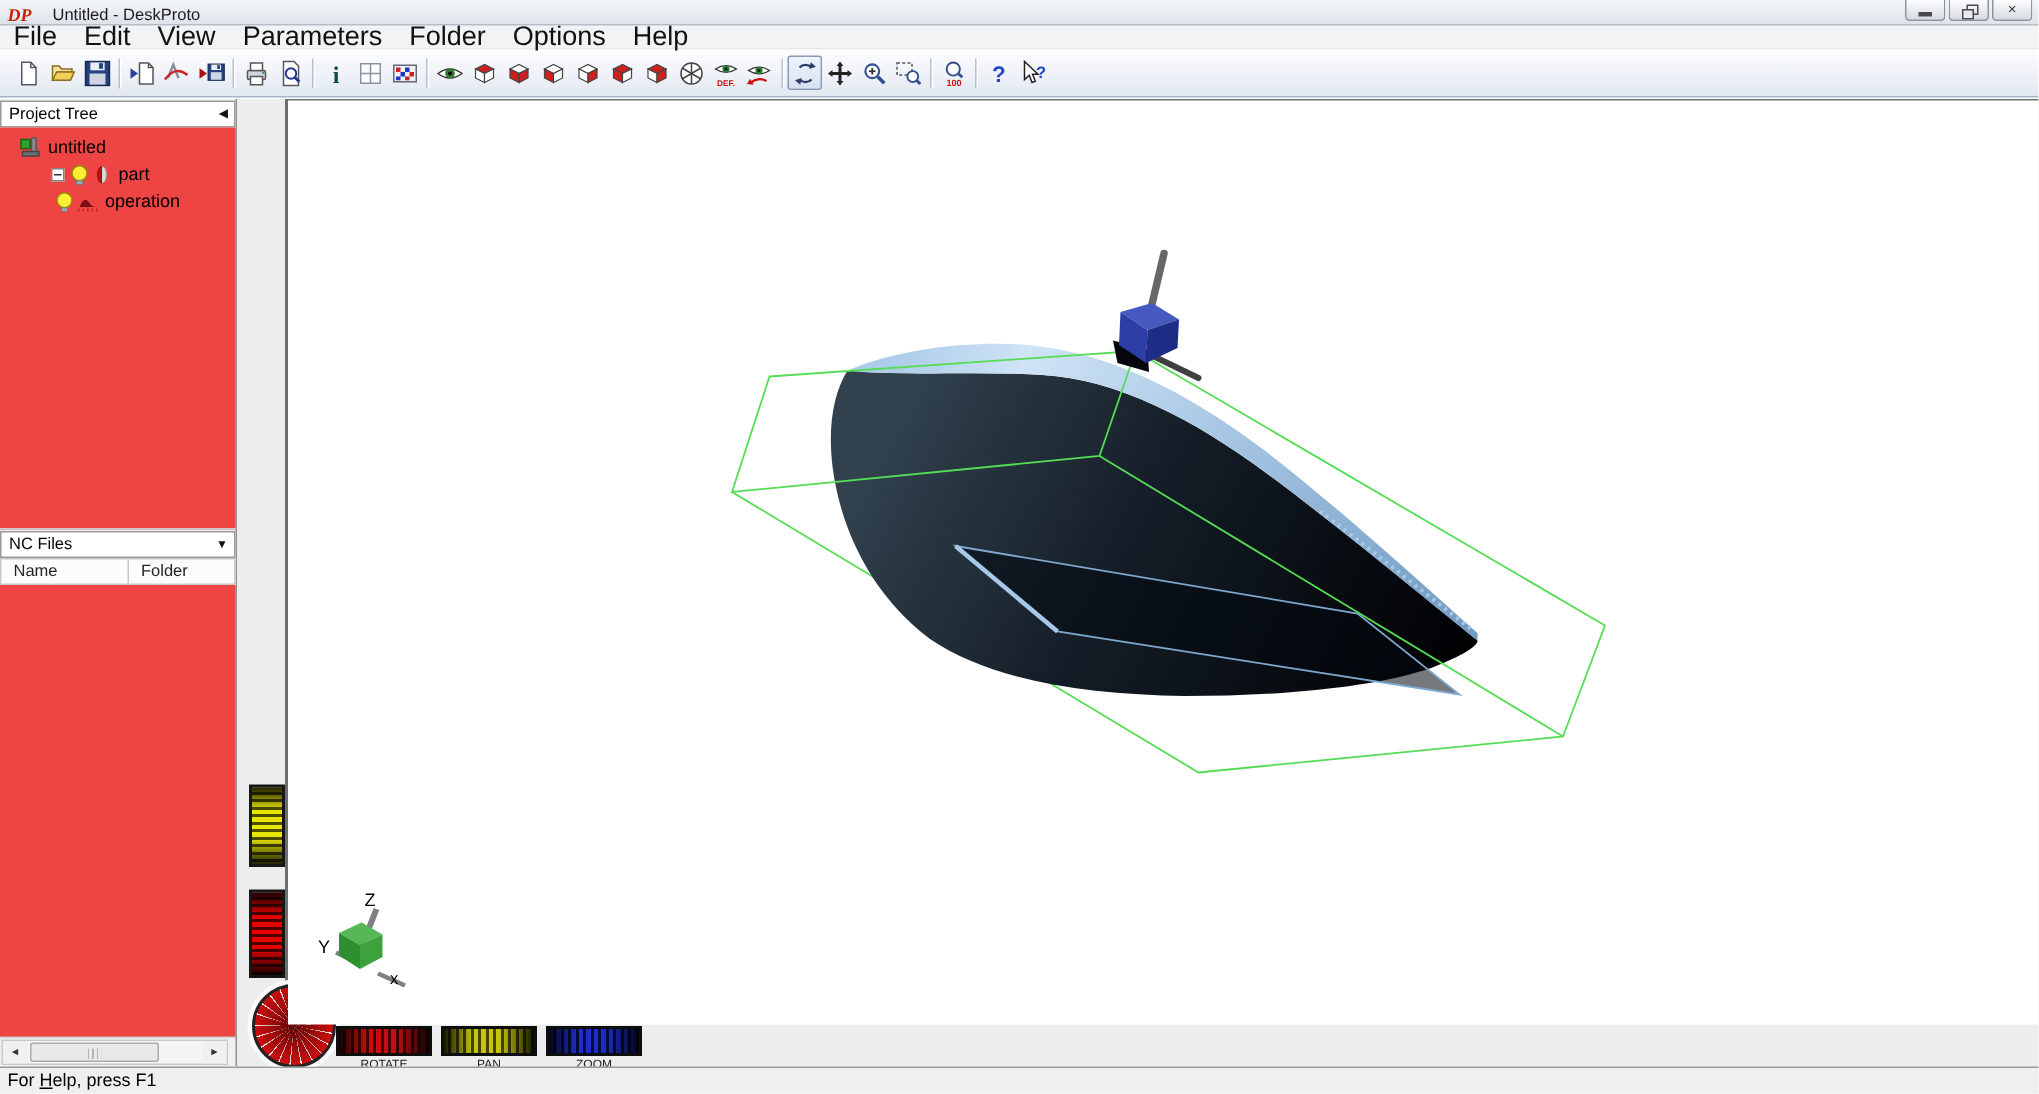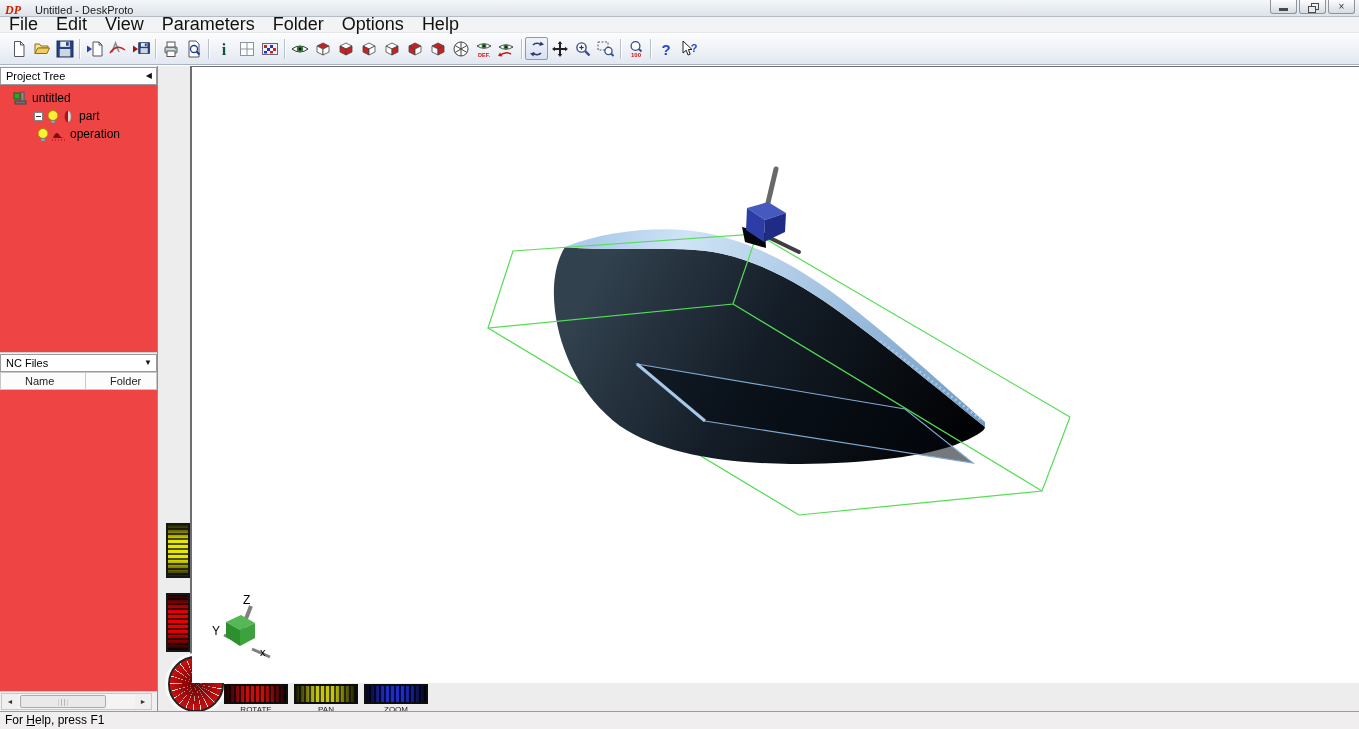--- a/index.html
+++ b/index.html
@@ -37,21 +37,21 @@
     font-size:11px;color:#000;display:flex;align-items:center;padding:0 4px 0 5px;}
   .phead .tri{margin-left:auto;font-size:8px;color:#111;line-height:1;}
   .pbody{position:absolute;left:0;width:157px;background:#ef4444;border-bottom:1px solid #cfcfcf;}
   .trow{height:18px;display:flex;align-items:center;font-size:12px;color:#000;white-space:nowrap;}
   .trow svg{flex:none;}
   .tlabel{margin-left:4px;}
   .expander{flex:none;width:9px;height:9px;border:1px solid #848484;background:#fff;position:relative;margin-right:3px;}
   .expander:after{content:"";position:absolute;left:1px;top:3px;width:5px;height:1px;background:#333;}
   .colhead{position:absolute;left:0;width:157px;height:18px;background:#fcfcfc;border:1px solid #c8c8c8;
     display:flex;font-size:11px;color:#222;align-items:center;}
-  .colcell{padding-left:24px;}
+  .colcell{padding-left:8px;}
   .coldiv{width:1px;height:16px;background:#c8c8c8;}
   .hscroll{position:absolute;left:1px;top:627px;width:151px;height:17px;background:#f4f4f4;border:1px solid #c8c8c8;
     display:flex;align-items:center;}
   .sarrow{width:16px;height:15px;display:flex;align-items:center;justify-content:center;font-size:7px;color:#333;
     background:#f0f0f0;}
   .sthumb{position:absolute;left:18px;top:1px;width:86px;height:13px;background:#e9e9e9;border:1px solid #ababab;border-radius:2px;}
   .sgrip{position:absolute;left:50%;top:3px;transform:translateX(-50%);width:9px;height:7px;
     background:repeating-linear-gradient(90deg,#b5b5b5 0 1px,transparent 1px 3px);}
   
   .vstrip{position:absolute;left:158px;top:0;width:34px;height:645px;background:#ededed;border-right:2px solid #6e6e6e;}

